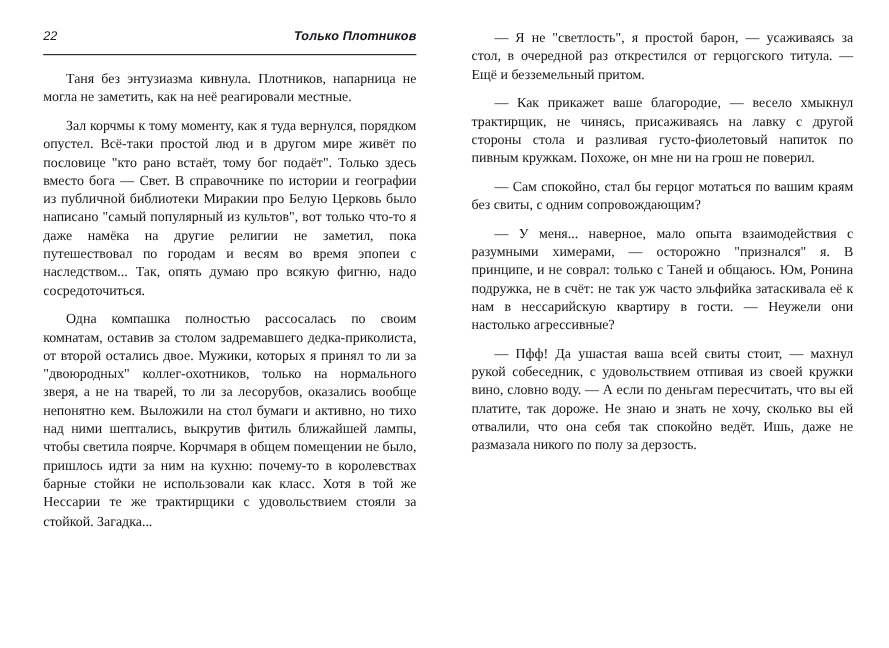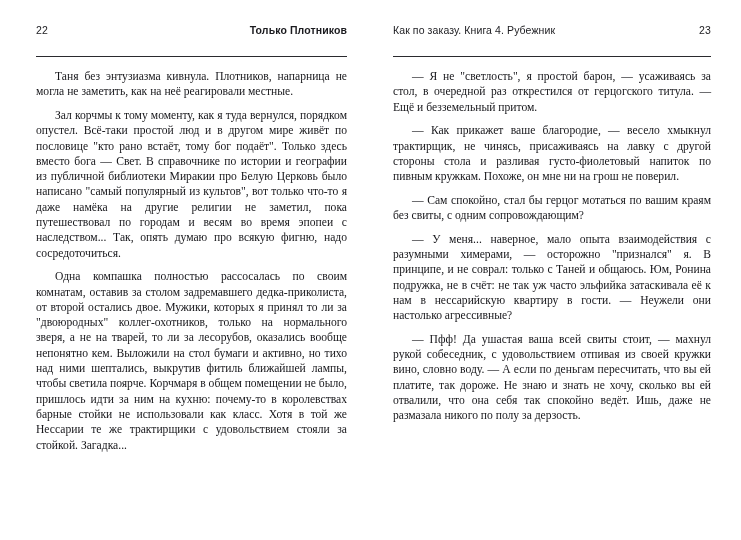--- a/index.html
+++ b/index.html
@@ -35,24 +35,25 @@
     width: 370px;
     padding: 24px 30px 0 22px;
   }
   .running-head {
     display: flex;
     align-items: center;
     font-family: "Liberation Sans", "DejaVu Sans", sans-serif;
     font-size: 10.5px;
     letter-spacing: 0.1px;
     color: #1b1b1f;
-    padding-bottom: 20px;
+    padding-bottom: 9px;
     border-bottom: 1px solid #2a2a2e;
     margin-bottom: 12px;
     white-space: nowrap;
+    font-style: italic;
   }
   .rh-left .folio {
     margin-right: auto;
   }
   .rh-left .title {
     font-weight: 700;
     font-stretch: condensed;
   }
   .rh-right .title {
     margin-right: auto;
@@ -97,24 +98,20 @@
     <div class="body-col">
       <p>Таня без энтузиазма кивнула. Плотников, напарница не могла не заметить, как на неё реагировали местные.</p>
       <p>Зал корчмы к тому моменту, как я туда вернулся, порядком опустел. Всё-таки простой люд и в другом мире живёт по пословице "кто рано встаёт, тому бог подаёт". Только здесь вместо бога — Свет. В справочнике по истории и географии из публичной библиотеки Миракии про Белую Церковь было написано "самый популярный из культов", вот только что-то я даже намёка на другие религии не заметил, пока путешествовал по городам и весям во время эпопеи с наследством... Так, опять думаю про всякую фигню, надо сосредоточиться.</p>
       <p>Одна компашка полностью рассосалась по своим комнатам, оставив за столом задремавшего дедка-приколиста, от второй остались двое. Мужики, которых я принял то ли за "двоюродных" коллег-охотников, только на нормального зверя, а не на тварей, то ли за лесорубов, оказались вообще непонятно кем. Выложили на стол бумаги и активно, но тихо над ними шептались, выкрутив фитиль ближайшей лампы, чтобы светила поярче. Корчмаря в общем помещении не было, пришлось идти за ним на кухню: почему-то в королевствах барные стойки не использовали как класс. Хотя в той же Нессарии те же трактирщики с удовольствием стояли за стойкой. Загадка...</p>
     </div>
   </div>
 
   <div class="gutter"></div>
 
   <div class="page page-right">
-    <div class="running-head rh-right">
-      <span class="title">Как по заказу. Книга 4. Рубежник</span>
-      <span class="folio">23</span>
-    </div>
     <div class="body-col">
       <p>— Я не "светлость", я простой барон, — усаживаясь за стол, в очередной раз открестился от герцогского титула. — Ещё и безземельный притом.</p>
       <p>— Как прикажет ваше благородие, — весело хмыкнул трактирщик, не чинясь, присаживаясь на лавку с другой стороны стола и разливая густо-фиолетовый напиток по пивным кружкам. Похоже, он мне ни на грош не поверил.</p>
       <p>— Сам спокойно, стал бы герцог мотаться по вашим краям без свиты, с одним сопровождающим?</p>
       <p>— У меня... наверное, мало опыта взаимодействия с разумными химерами, — осторожно "признался" я. В принципе, и не соврал: только с Таней и общаюсь. Юм, Ронина подружка, не в счёт: не так уж часто эльфийка затаскивала её к нам в нессарийскую квартиру в гости. — Неужели они настолько агрессивные?</p>
       <p>— Пфф! Да ушастая ваша всей свиты стоит, — махнул рукой собеседник, с удовольствием отпивая из своей кружки вино, словно воду. — А если по деньгам пересчитать, что вы ей платите, так дороже. Не знаю и знать не хочу, сколько вы ей отвалили, что она себя так спокойно ведёт. Ишь, даже не размазала никого по полу за дерзость.</p>
     </div>
   </div>
 
 </div>

